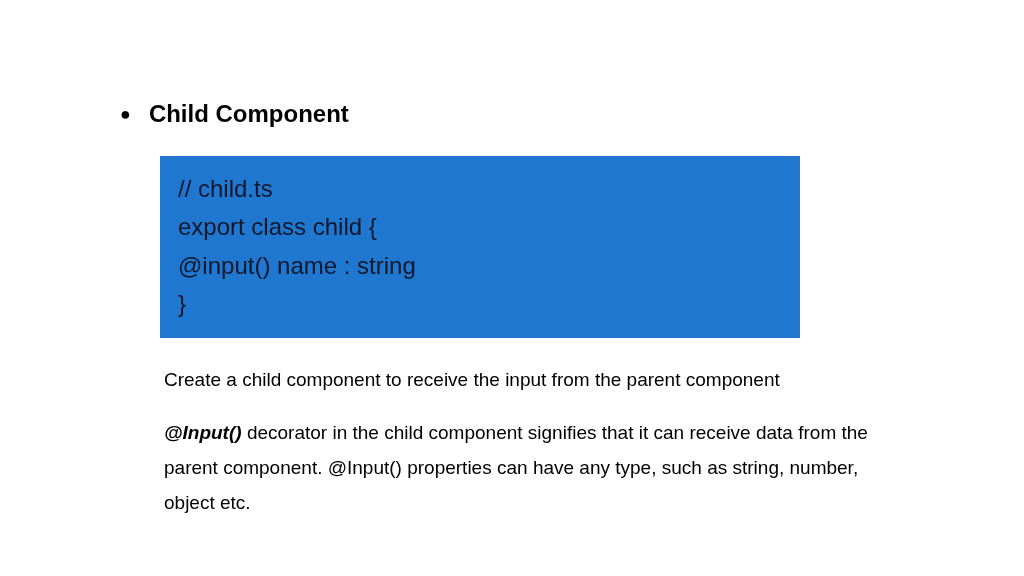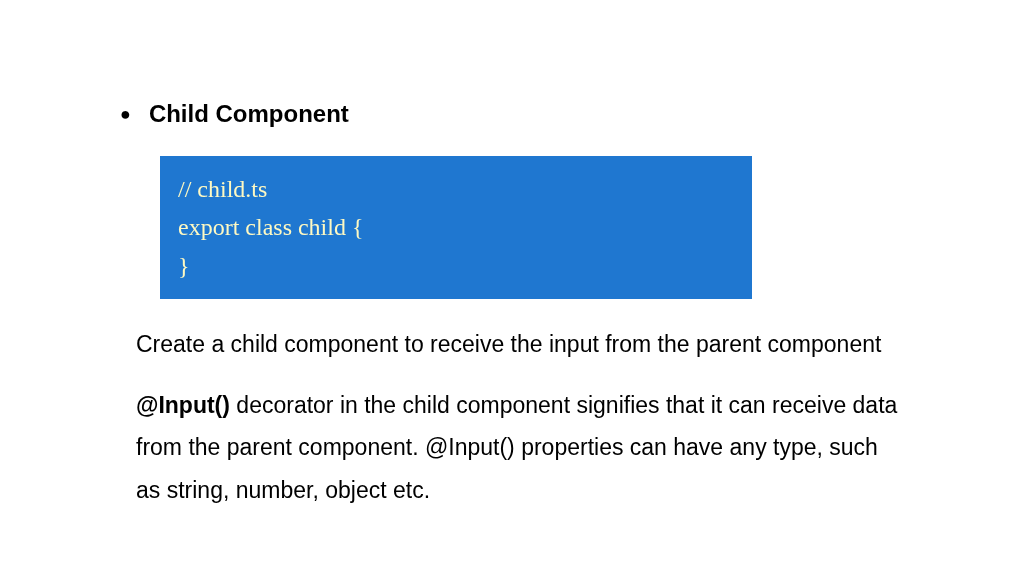--- a/index.html
+++ b/index.html
@@ -26,54 +26,55 @@
     line-height: 24px;
     margin-right: 18px;
     margin-top: 2px;
   }
   .bullet-title {
     font-size: 24px;
     font-weight: 700;
   }
   .code-block {
     margin-left: 40px;
-    width: 592px;
+    width: 640px;
     background: #1f77d0;
-    color: #fef9c3;
+    color: #0f172a;
     padding: 14px 18px 14px 18px;
     box-sizing: border-box;
-    font-family: Liberation Serif, serif;
+    font-family: Liberation Sans, sans-serif;
     font-size: 24px;
     line-height: 1.6;
     margin-bottom: 24px;
   }
   .body-text {
-    margin-left: 16px;
-    font-size: 23px;
+    margin-left: 44px;
+    font-size: 19px;
     line-height: 1.85;
     max-width: 870px;
   }
   .body-text p {
     margin: 0 0 18px 0;
   }
-  .bold { font-weight: 700; }
+  .bold { font-weight: 700; font-style: italic; }
 </style>
 </head>
 <body>
 
 <div class="page">
 
   <div class="bullet-row">
     <span class="bullet">●</span>
     <span class="bullet-title">Child Component</span>
   </div>
 
   <div class="code-block">
     <div>// child.ts</div>
     <div>export class child {</div>
+    <div>@input() name : string</div>
     <div>}</div>
   </div>
 
   <div class="body-text">
     <p>Create a child component to receive the input from the parent component</p>
     <p>
       <span class="bold">@Input()</span><span> decorator in the child component signifies that it can receive data from the parent component. @Input() properties can have any type, such as string, number, object etc.</span>
     </p>
   </div>
 

